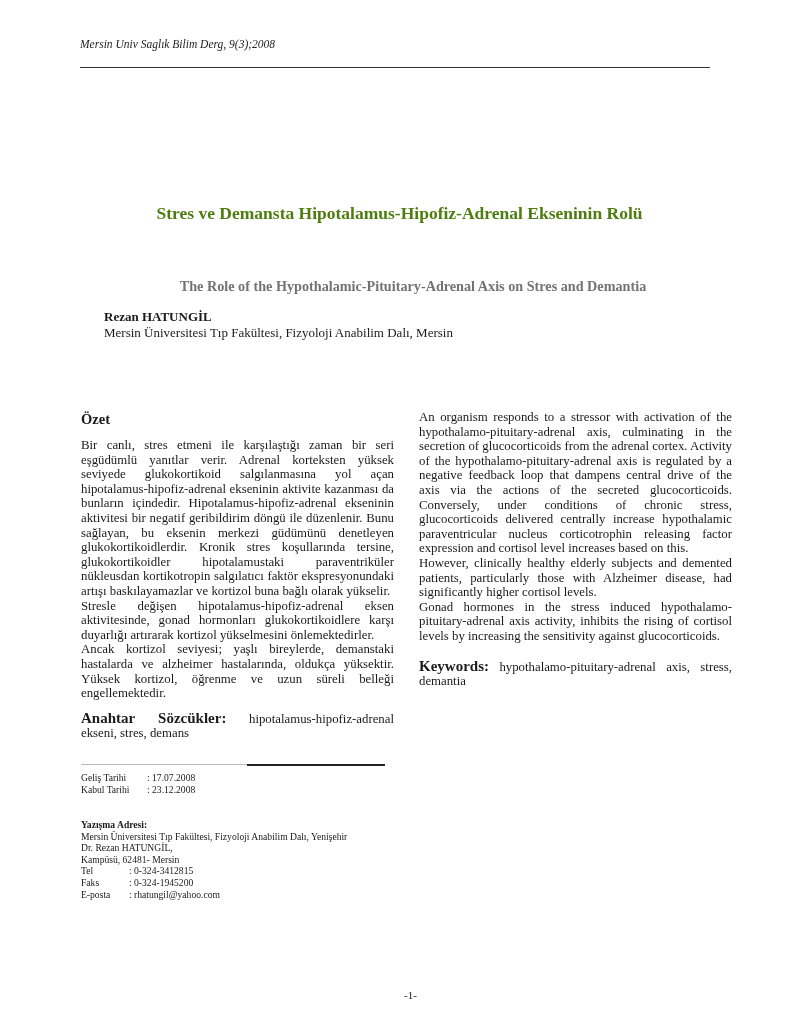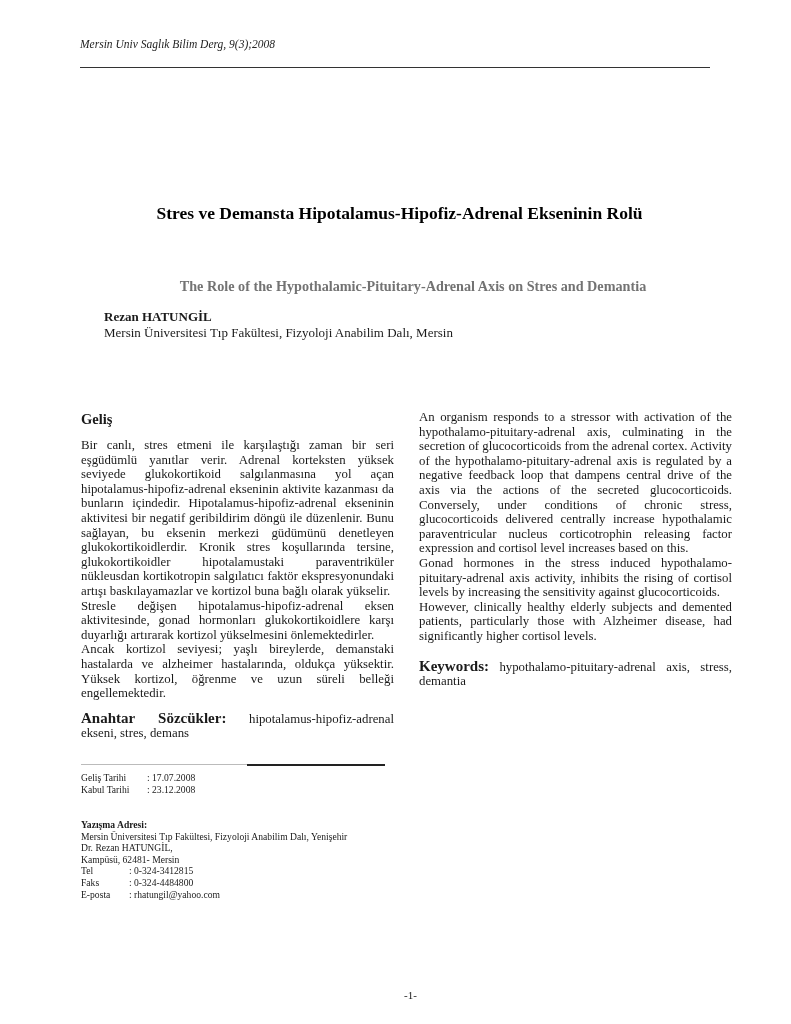--- a/index.html
+++ b/index.html
@@ -31,21 +31,21 @@
       background: #333;
     }
     .title-tr {
       position: absolute;
       left: 0;
       width: 791px;
       top: 203px;
       text-align: center;
       font-weight: bold;
       font-size: 17.5px;
-      color: #000000;
+      color: #4d7c0f;
       padding-left: 8px;
     }
     .title-en {
       position: absolute;
       left: 0;
       width: 791px;
       top: 278px;
       text-align: center;
       font-weight: bold;
       font-size: 14.2px;
@@ -142,37 +142,37 @@
 
 <h1 class="title-tr">Stres ve Demansta Hipotalamus-Hipofiz-Adrenal Ekseninin Rolü</h1>
 <h2 class="title-en">The Role of the Hypothalamic-Pituitary-Adrenal Axis on Stres and Demantia</h2>
 
 <div class="author">
   <div class="name">Rezan HATUNGİL</div>
   <div>Mersin Üniversitesi Tıp Fakültesi, Fizyoloji Anabilim Dalı, Mersin</div>
 </div>
 
 <div class="col col-left">
-  <div class="section-heading">Geliş</div>
+  <div class="section-heading">Özet</div>
   <p class="para">Bir canlı, stres etmeni ile karşılaştığı zaman bir seri eşgüdümlü yanıtlar verir. Adrenal korteksten yüksek seviyede glukokortikoid salgılanmasına yol açan hipotalamus-hipofiz-adrenal ekseninin aktivite kazanması da bunların içindedir. Hipotalamus-hipofiz-adrenal ekseninin aktivitesi bir negatif geribildirim döngü ile düzenlenir. Bunu sağlayan, bu eksenin merkezi güdümünü denetleyen glukokortikoidlerdir. Kronik stres koşullarında tersine, glukokortikoidler hipotalamustaki paraventriküler nükleusdan kortikotropin salgılatıcı faktör ekspresyonundaki artışı baskılayamazlar ve kortizol buna bağlı olarak yükselir.</p>
   <p class="para">Stresle değişen hipotalamus-hipofiz-adrenal eksen aktivitesinde, gonad hormonları glukokortikoidlere karşı duyarlığı artırarak kortizol yükselmesini önlemektedirler.</p>
   <p class="para">Ancak kortizol seviyesi; yaşlı bireylerde, demanstaki hastalarda ve alzheimer hastalarında, oldukça yüksektir. Yüksek kortizol, öğrenme ve uzun süreli belleği engellemektedir.</p>
   <p class="keywords">
     <span class="kw-label">Anahtar Sözcükler:</span>
     <span>hipotalamus-hipofiz-adrenal ekseni, stres, demans</span>
   </p>
 </div>
 
 <div class="kw-rule-light"></div>
 <div class="kw-rule"></div>
 
 <div class="col col-right">
   <p class="para">An organism responds to a stressor with activation of the hypothalamo-pituitary-adrenal axis, culminating in the secretion of glucocorticoids from the adrenal cortex. Activity of the hypothalamo-pituitary-adrenal axis is regulated by a negative feedback loop that dampens central drive of the axis via the actions of the secreted glucocorticoids. Conversely, under conditions of chronic stress, glucocorticoids delivered centrally increase hypothalamic paraventricular nucleus corticotrophin releasing factor expression and cortisol level increases based on this.</p>
+  <p class="para">However, clinically healthy elderly subjects and demented patients, particularly those with Alzheimer disease, had significantly higher cortisol levels.</p>
   <p class="para">Gonad hormones in the stress induced hypothalamo-pituitary-adrenal axis activity, inhibits the rising of cortisol levels by increasing the sensitivity against glucocorticoids.</p>
-  <p class="para">However, clinically healthy elderly subjects and demented patients, particularly those with Alzheimer disease, had significantly higher cortisol levels.</p>
   <p class="keywords">
     <span class="kw-label">Keywords:</span>
     <span>hypothalamo-pituitary-adrenal axis, stress, demantia</span>
   </p>
 </div>
 
 <div class="citation">
   <div class="row">
     <span class="lbl">Geliş Tarihi</span>
     <span>: 17.07.2008</span>
@@ -187,21 +187,21 @@
   <div class="corr-title">Yazışma Adresi:</div>
   <div>Mersin Üniversitesi Tıp Fakültesi, Fizyoloji Anabilim Dalı, Yenişehir</div>
   <div>Dr. Rezan HATUNGİL,</div>
   <div>Kampüsü, 62481- Mersin</div>
   <div class="row">
     <span class="lbl2">Tel</span>
     <span>: 0-324-3412815</span>
   </div>
   <div class="row">
     <span class="lbl2">Faks</span>
-    <span>: 0-324-4484800</span>
+    <span>: 0-324-1945200</span>
   </div>
   <div class="row">
     <span class="lbl2">E-posta</span>
     <span>: rhatungil@yahoo.com</span>
   </div>
 </div>
 
 <div class="page-number">-1-</div>
 
 </body></html>

